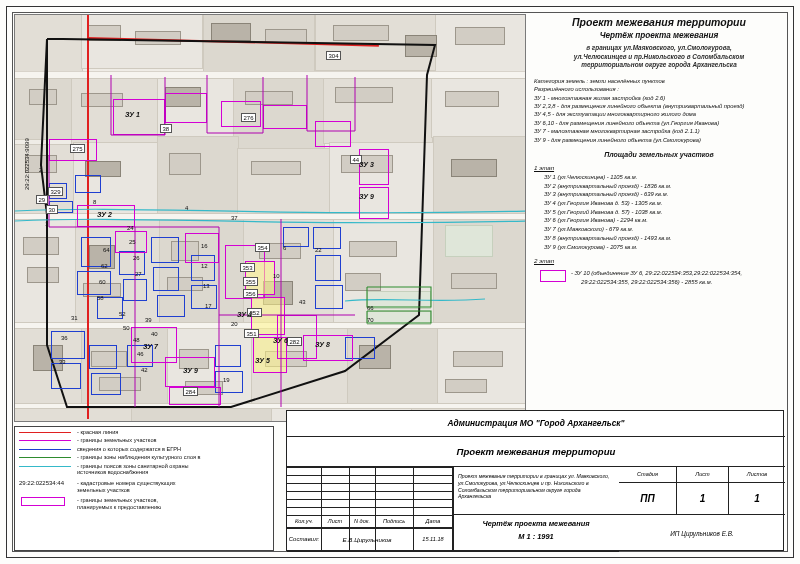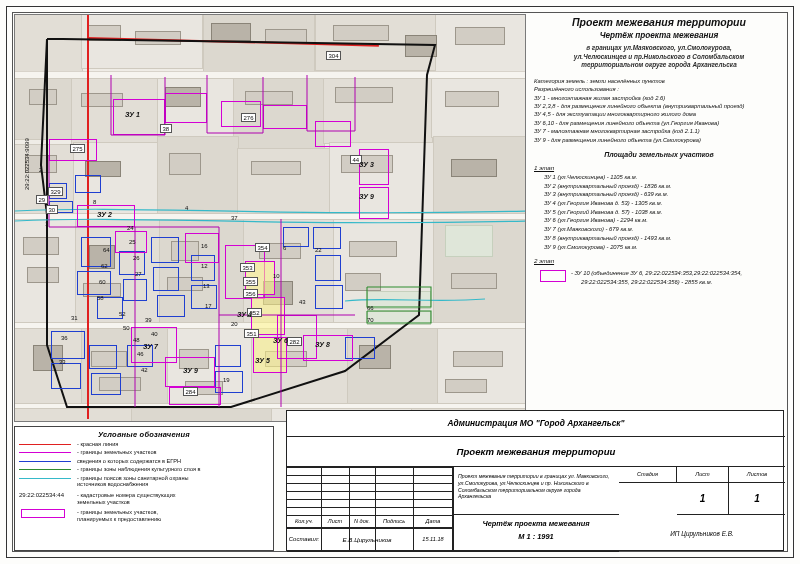--- a/index.html
+++ b/index.html
@@ -536,21 +536,20 @@
     <div class="maplabel zu" style="left:240px; top:342px;">ЗУ 5</div>
     <div class="maplabel zu" style="left:258px; top:322px;">ЗУ 6</div>
     <div class="maplabel zu" style="left:128px; top:328px;">ЗУ 7</div>
     <div class="maplabel zu" style="left:300px; top:326px;">ЗУ 8</div>
     <div class="maplabel zu" style="left:168px; top:352px;">ЗУ 9</div>
   </div>
 
   <div class="sidecad" style="left:24px; top:190px; transform: rotate(-90deg); transform-origin: left top;">29:22:022534:9099</div>
 
   <div id="legend">
-    <div class="ltitle">Условные обозначения</div>
 
     <div class="lrow">
       <div class="lswatch">
         <div class="ln" style="border-top:1.6px solid #e02020;"></div>
       </div>
       <div class="ltext">- красная линия</div>
     </div>
 
     <div class="lrow">
       <div class="lswatch">
@@ -676,20 +675,21 @@
     <div class="cell small-it nb-r" style="left:166px; top:56px; width:166px; height:48px; display:block; padding:6px 5px;">
       <div>Проект межевания территории в границах ул. Маяковского,</div>
       <div>ул.Смолокурова, ул.Челюскинцев и пр. Никольского в</div>
       <div>Соломбальском территориальном округе города Архангельска</div>
     </div>
 
     <div class="cell hdr" style="left:332px; top:56px; width:58px; height:16px;">Стадия</div>
     <div class="cell hdr" style="left:390px; top:56px; width:52px; height:16px;">Лист</div>
     <div class="cell hdr nb-r" style="left:442px; top:56px; width:56px; height:16px;">Листов</div>
 
+    <div class="cell big" style="left:332px; top:72px; width:58px; height:32px;">ПП</div>
     <div class="cell big" style="left:390px; top:72px; width:52px; height:32px;">1</div>
     <div class="cell big nb-r" style="left:442px; top:72px; width:56px; height:32px;">1</div>
 
     <div class="cell nb-r" style="left:166px; top:104px; width:166px; height:37px; display:block; padding-top:5px;">
       <div class="mid">Чертёж проекта межевания</div>
       <div class="mid" style="margin-top:4px;">М 1 : 1991</div>
     </div>
 
     <div class="cell sig nb-r nb-b" style="left:332px; top:104px; width:166px; height:37px;">ИП Цирульников Е.В.</div>
   </div>

